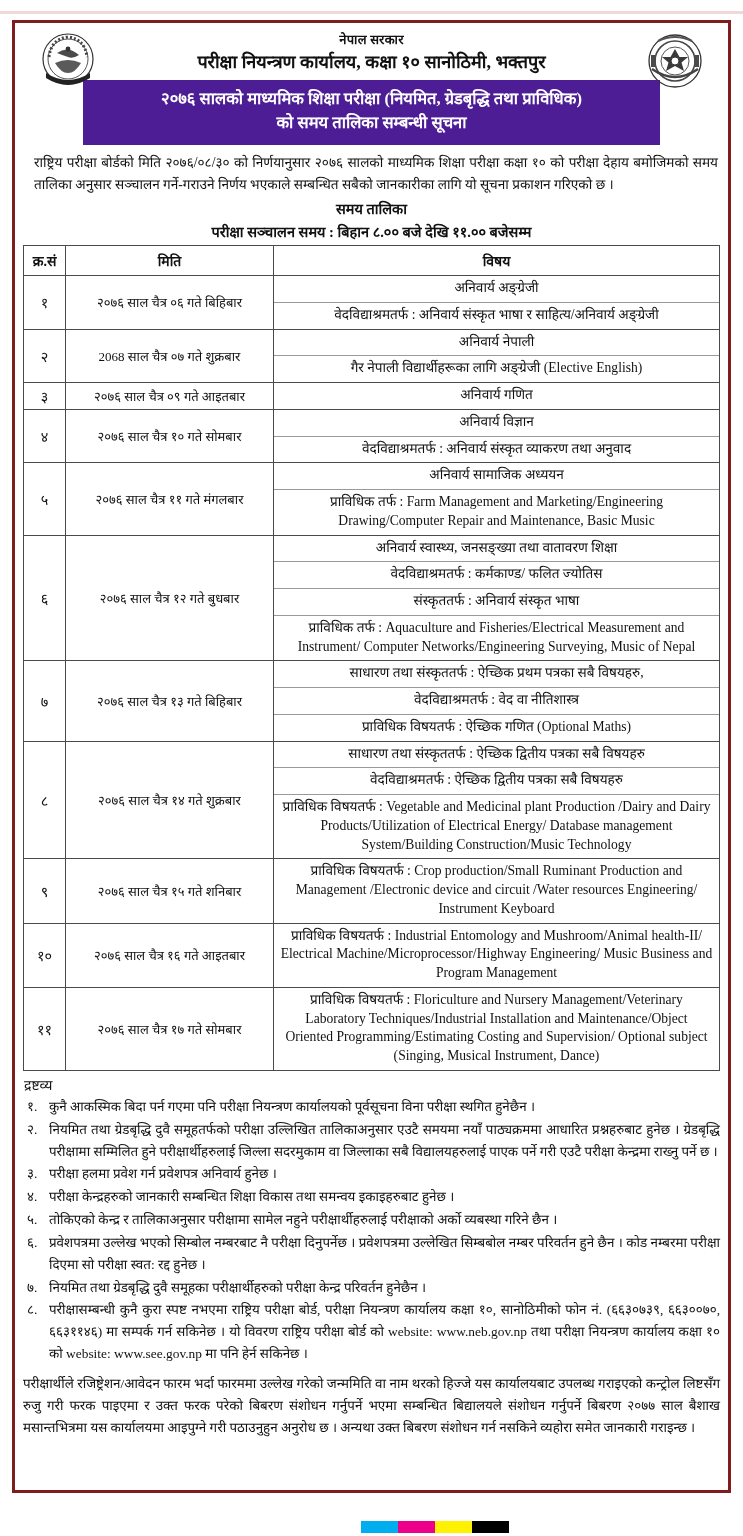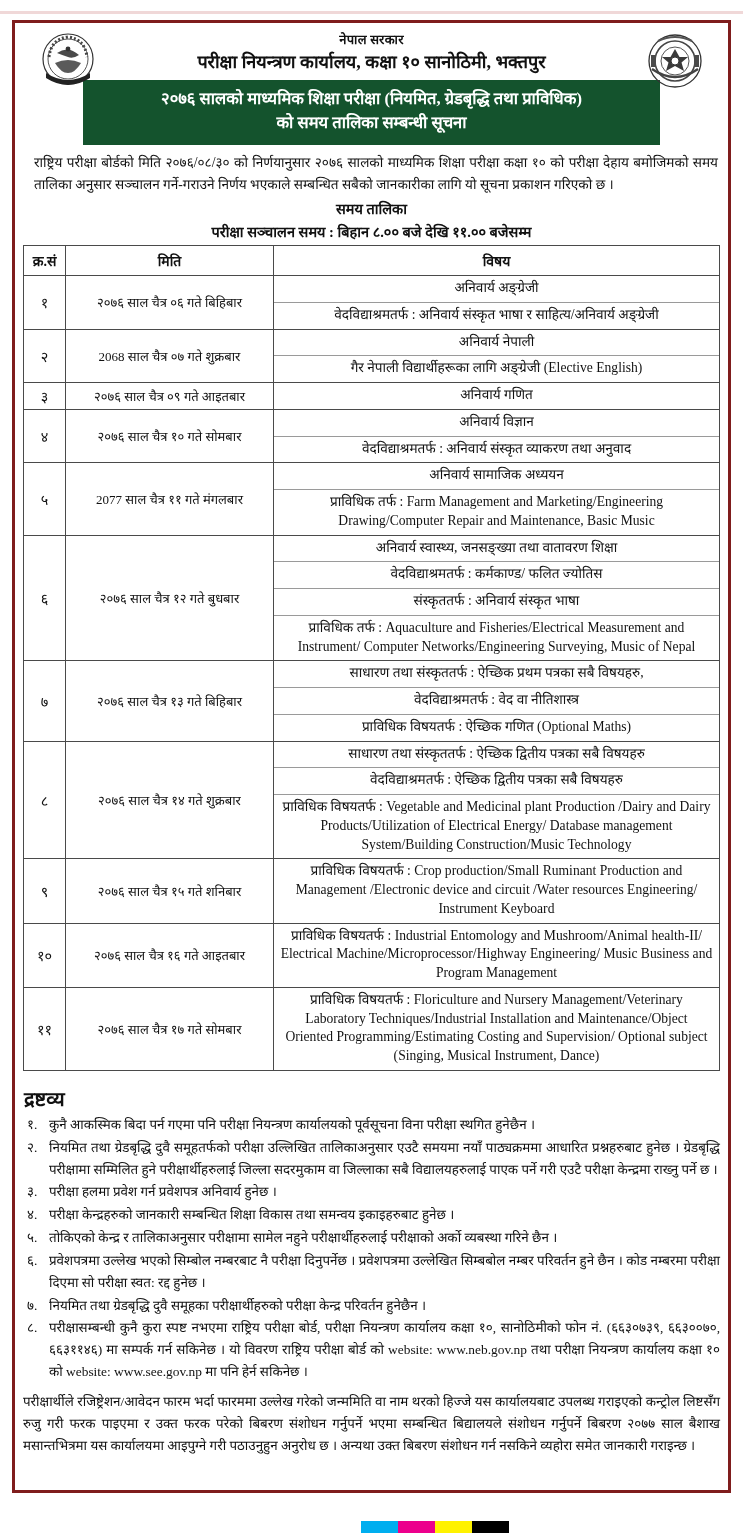--- a/index.html
+++ b/index.html
@@ -64,21 +64,21 @@
     font-weight: bold;
     line-height: 1.4;
   }
   .office-line {
     font-size: 18px;
     font-weight: bold;
     line-height: 1.5;
   }
 
   .banner {
-    background: #14532d;
+    background: #4c1d95;
     color: #fff;
     margin: 4px 60px 0 60px;
     padding: 7px 6px 9px 6px;
     font-size: 16.5px;
     font-weight: bold;
     line-height: 1.5;
     text-align: center;
   }
   .banner div { white-space: nowrap; }
 
@@ -141,23 +141,23 @@
   .subj-line {
     border-bottom: 1px solid #9a9a9a;
     padding: 3px 6px 4px 6px;
     font-size: 13.6px;
     line-height: 1.38;
   }
   .subj-line:last-child { border-bottom: none; }
 
   
   .notes-head {
-    font-weight: bold;
-    font-size: 20px;
-    margin: 14px 0 2px 1px;
+    font-weight: normal;
+    font-size: 14px;
+    margin: 4px 0 2px 1px;
   }
   ol.notes {
     margin: 0;
     padding: 0;
     list-style: none;
   }
   ol.notes > li {
     display: flex;
     font-size: 13.4px;
     line-height: 1.63;
@@ -280,21 +280,21 @@
         <tr>
           <td class="sn">४</td>
           <td class="date">२०७६ साल चैत्र १० गते सोमबार</td>
           <td class="subjects">
             <div class="subj-line">अनिवार्य विज्ञान</div>
             <div class="subj-line">वेदविद्याश्रमतर्फ : अनिवार्य संस्कृत व्याकरण तथा अनुवाद</div>
           </td>
         </tr>
         <tr>
           <td class="sn">५</td>
-          <td class="date">2077 साल चैत्र ११ गते मंगलबार</td>
+          <td class="date">२०७६ साल चैत्र ११ गते मंगलबार</td>
           <td class="subjects">
             <div class="subj-line">अनिवार्य सामाजिक अध्ययन</div>
             <div class="subj-line">प्राविधिक तर्फ : Farm Management and Marketing/Engineering Drawing/Computer Repair and Maintenance, Basic Music</div>
           </td>
         </tr>
         <tr>
           <td class="sn">६</td>
           <td class="date">२०७६ साल चैत्र १२ गते बुधबार</td>
           <td class="subjects">
             <div class="subj-line">अनिवार्य स्वास्थ्य, जनसङ्ख्या तथा वातावरण शिक्षा</div>

